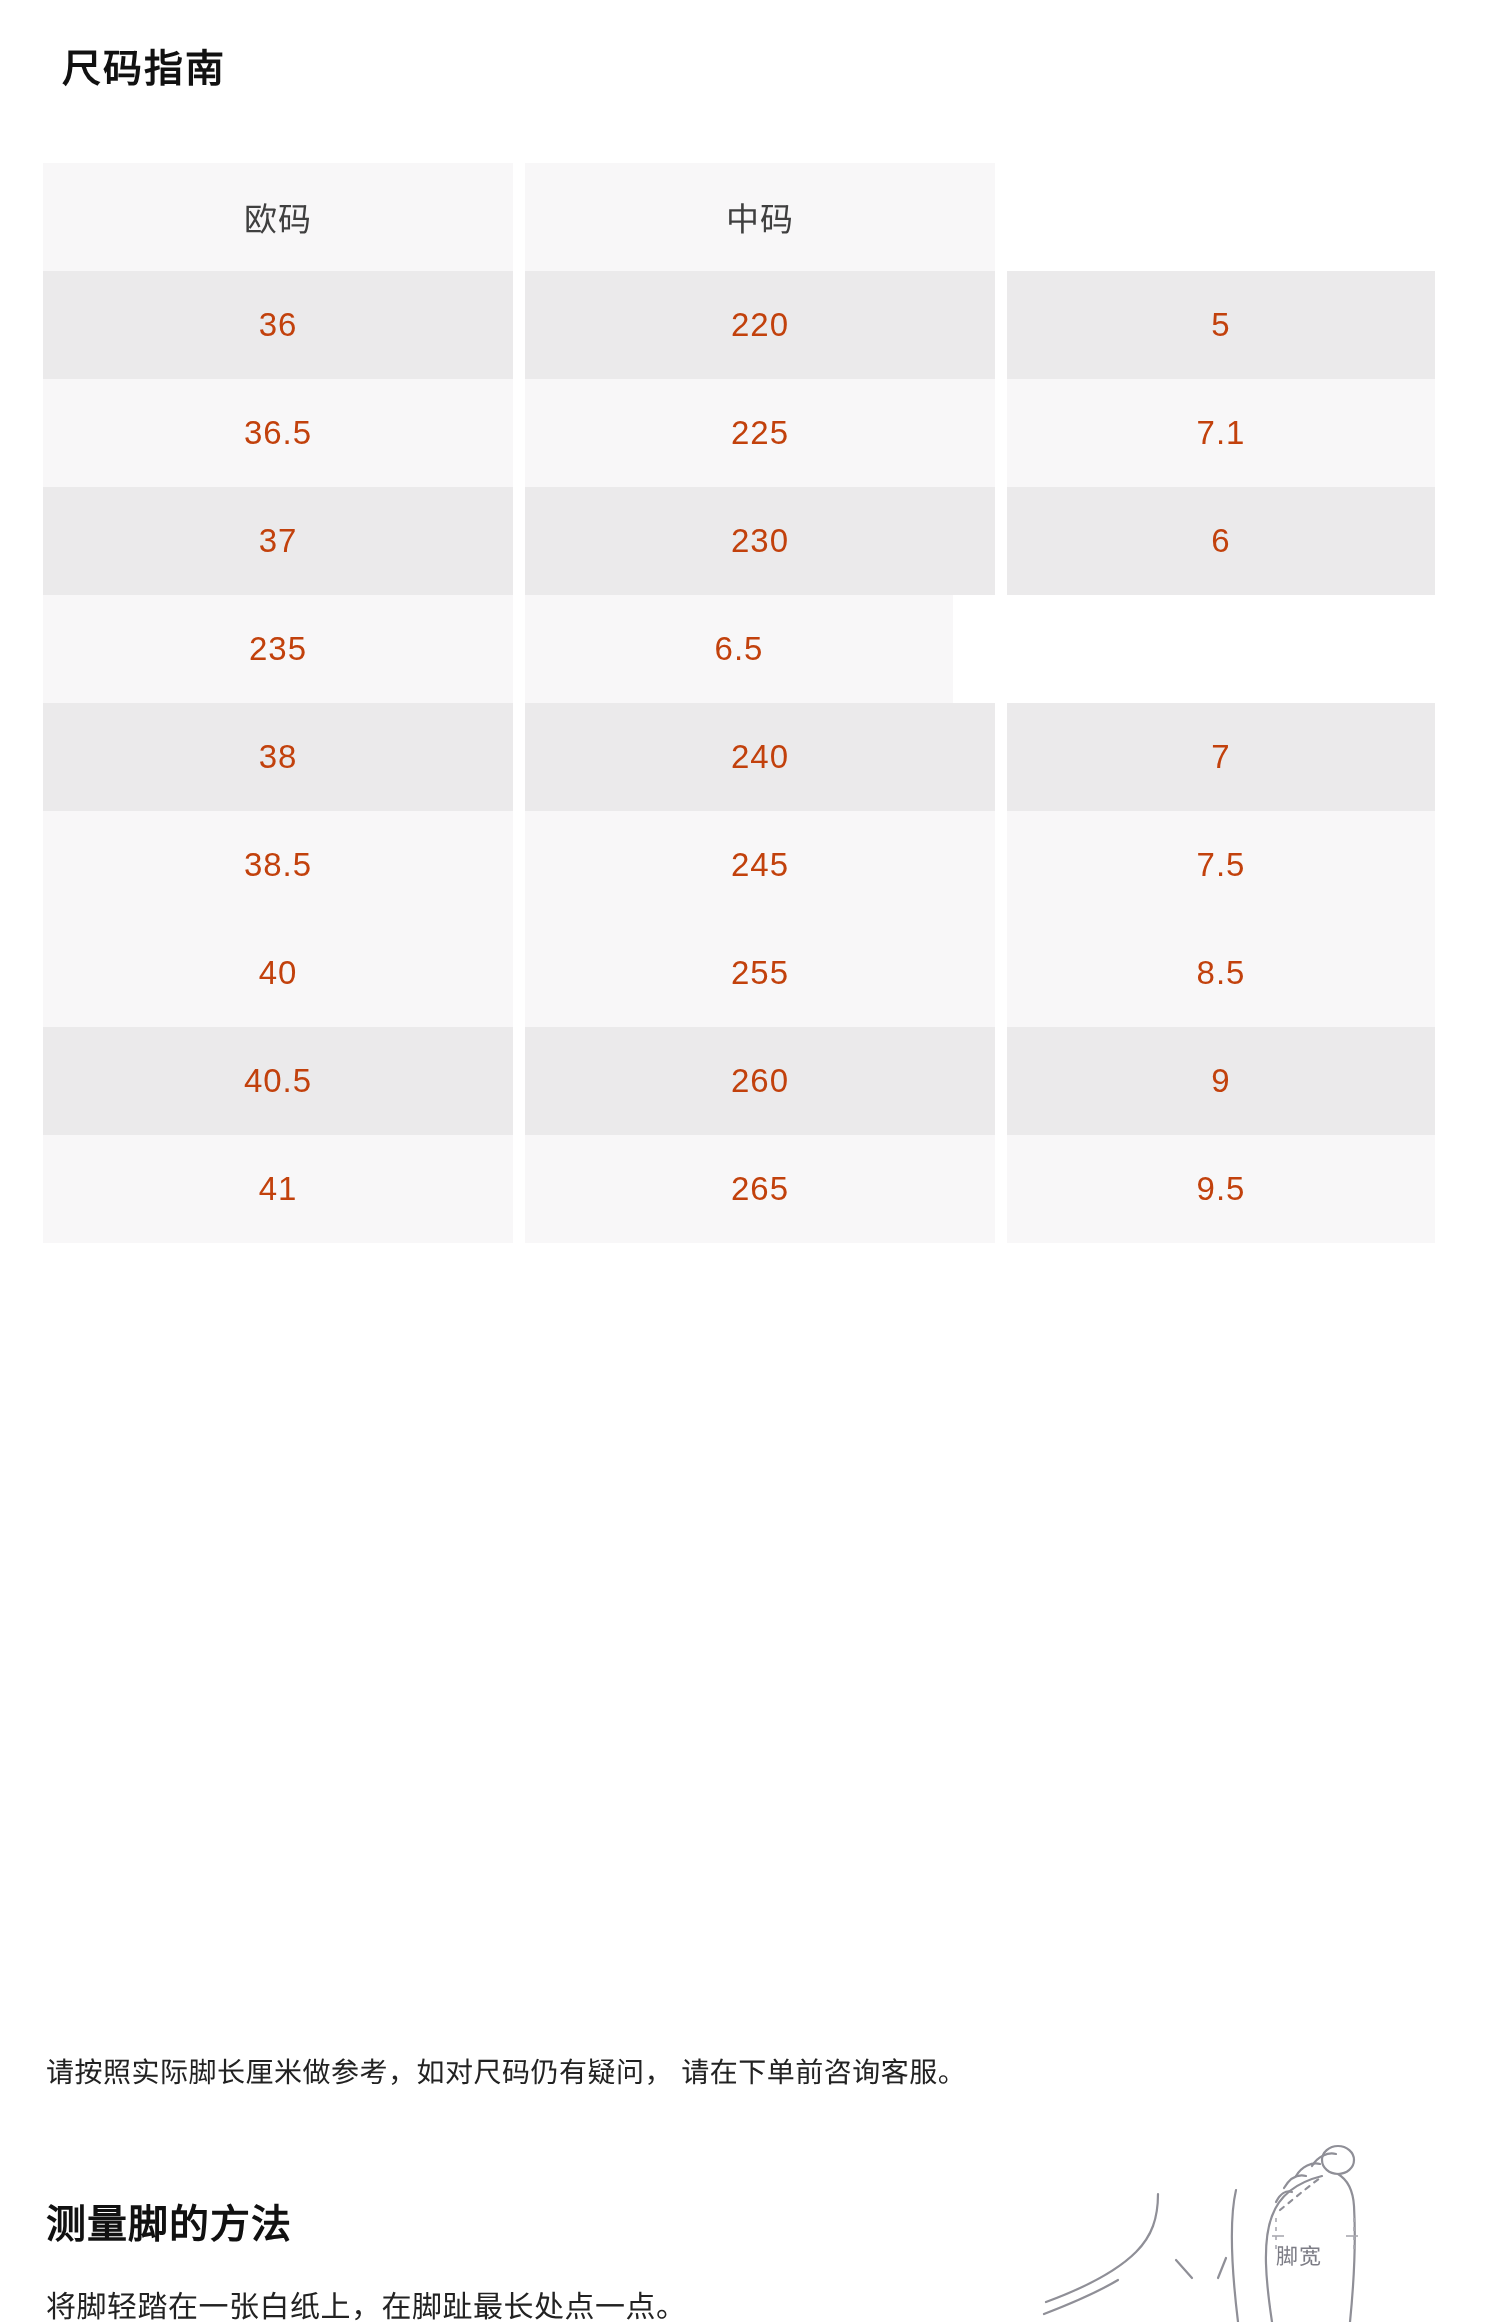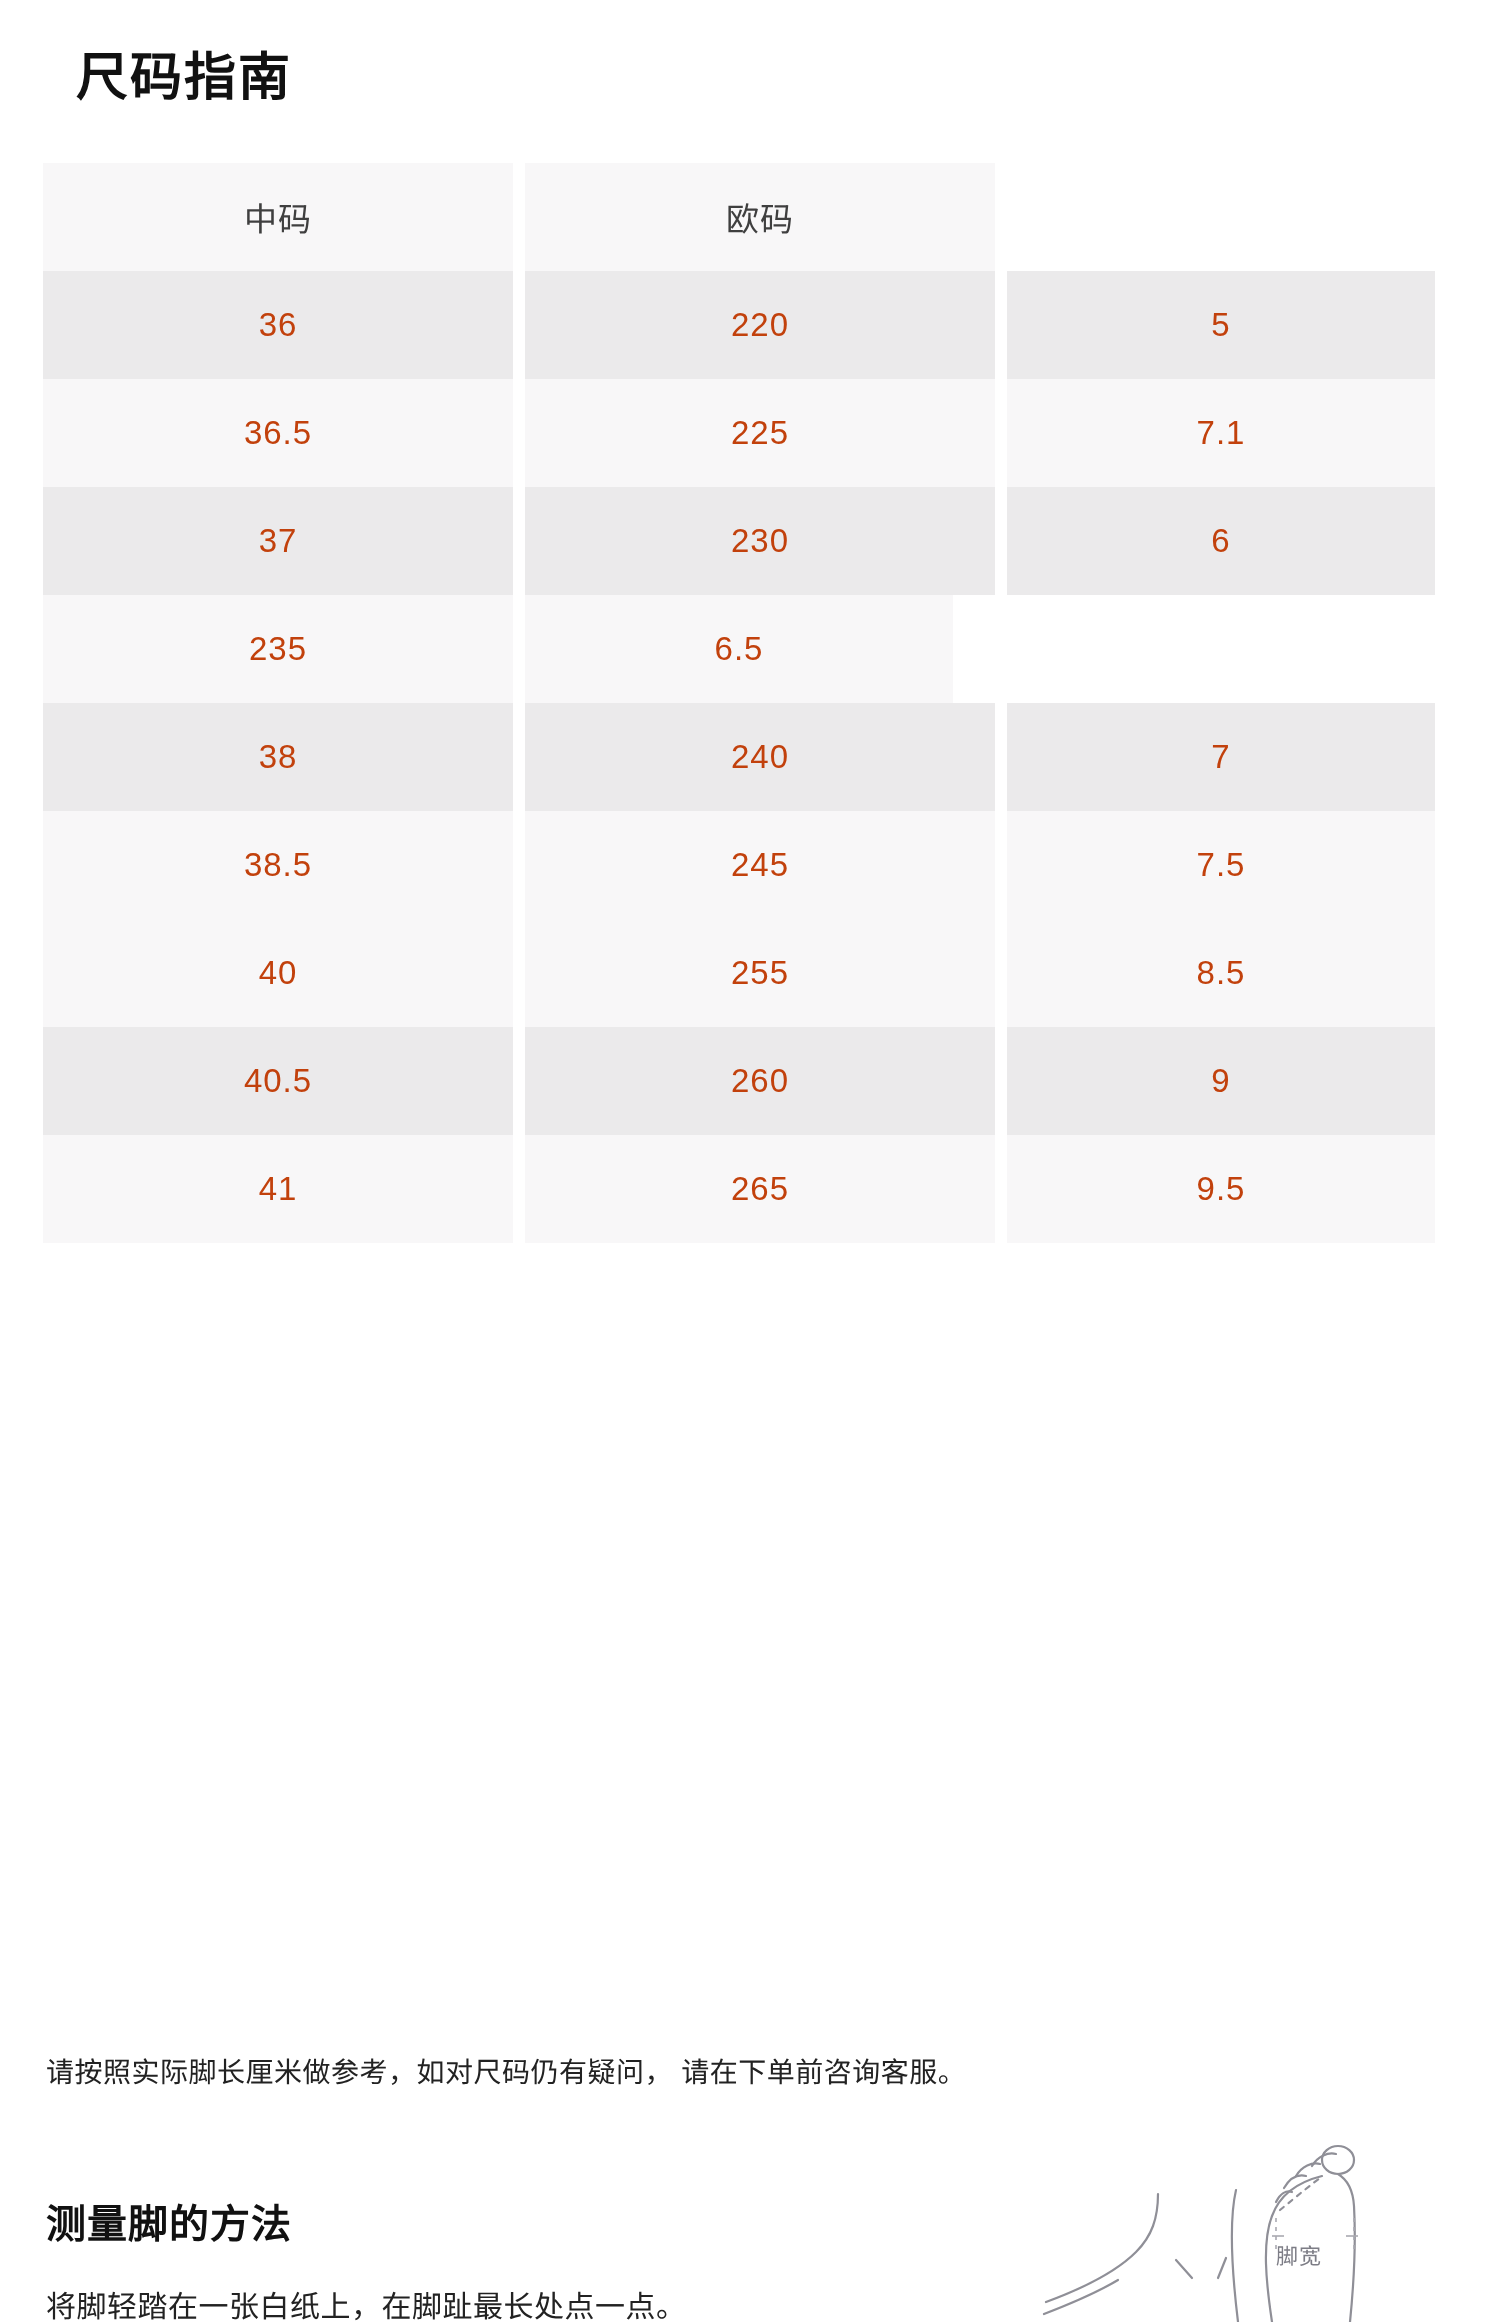--- a/index.html
+++ b/index.html
@@ -16,23 +16,23 @@
   .page {
     position: relative;
     width: 1500px;
     height: 2322px;
     background: #ffffff;
   }
 
   
   .page-title {
     position: absolute;
-    left: 76px;
+    left: 62px;
     top: 46px;
-    font-size: 52px;
+    font-size: 39px;
     font-weight: 700;
     color: #111111;
     letter-spacing: 2px;
     line-height: 1.2;
   }
 
   
   .size-table {
     position: absolute;
     left: 43px;
@@ -127,22 +127,22 @@
 </style>
 </head>
 <body>
 
 <div class="page">
 
   <h1 class="page-title">尺码指南</h1>
 
   <div class="size-table" id="size-table">
       <div class="size-row is-head">
+        <div class="size-cell col-eu">欧码</div>
         <div class="size-cell col-cn">中码</div>
-        <div class="size-cell col-eu">欧码</div>
       </div>
       <div class="size-row is-odd">
         <div class="size-cell col-eu">36</div>
         <div class="size-cell col-cn">220</div>
         <div class="size-cell col-us">5</div>
       </div>
       <div class="size-row is-even">
         <div class="size-cell col-eu">36.5</div>
         <div class="size-cell col-cn">225</div>
         <div class="size-cell col-us">7.1</div>

